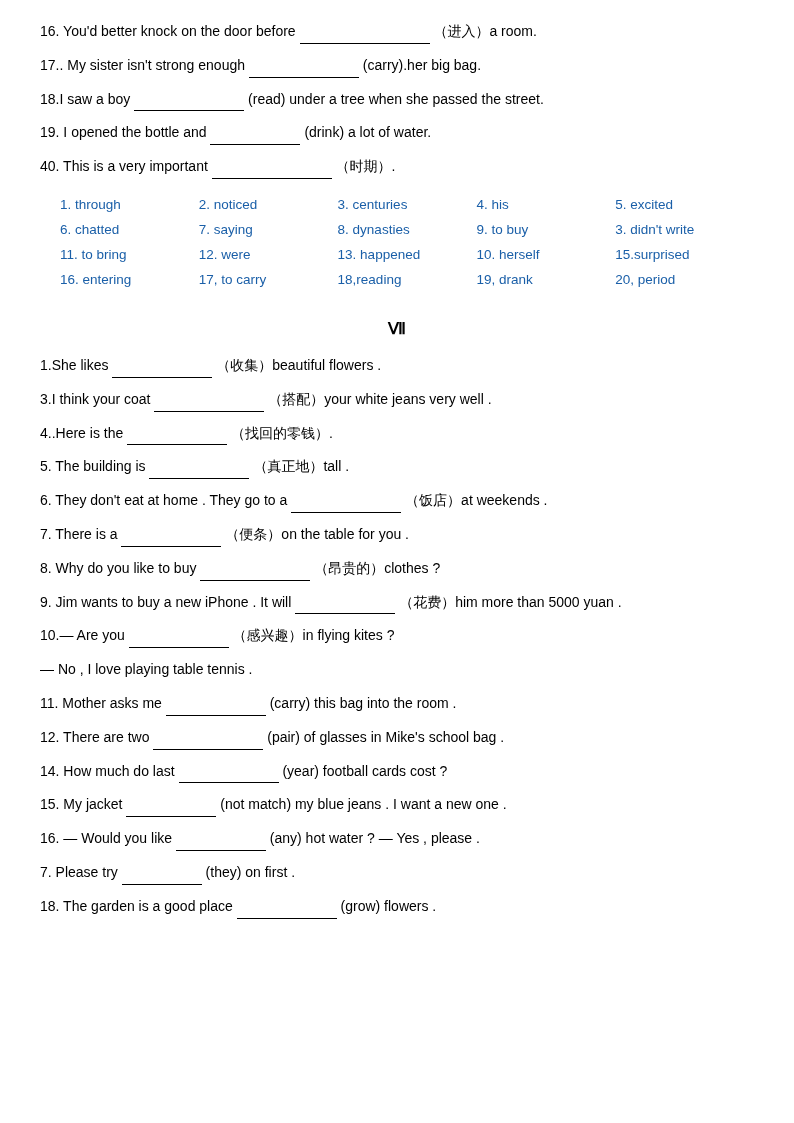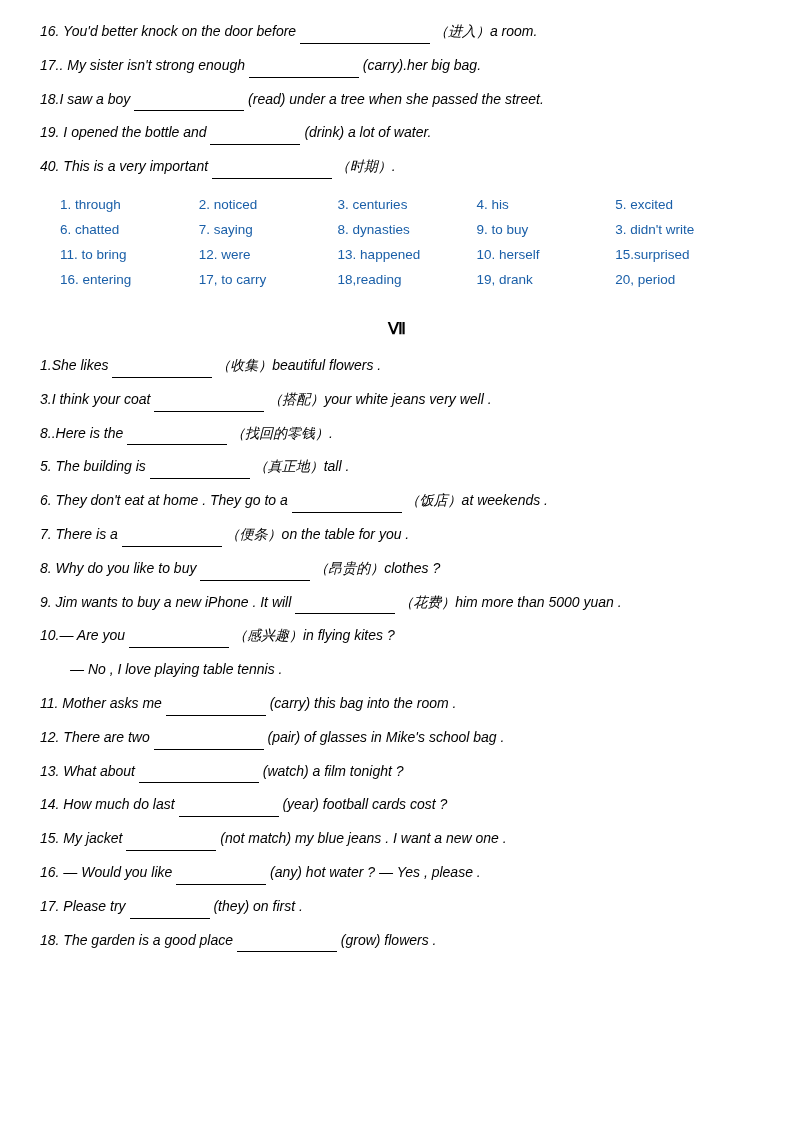--- a/index.html
+++ b/index.html
@@ -36,26 +36,24 @@
       color: #000;
     }
     .blank {
       display: inline-block;
       border-bottom: 1px solid #000;
       min-width: 90px;
       height: 16px;
       vertical-align: bottom;
     }
     .indent {
-      margin-left: 30px;
     }
     p {
       margin-bottom: 10px;
       line-height: 1.7;
-      font-style: italic;
     }
   </style>
 </head>
 <body>
 
 <div>
 
   <div>
     <p>
       <span>16. You'd better knock on the door before </span>
@@ -114,21 +112,21 @@
       <span>1.She likes </span>
       <span class="blank" style="min-width:100px;"></span>
       <span> （收集）beautiful flowers .</span>
     </p>
     <p>
       <span>3.I think your coat </span>
       <span class="blank" style="min-width:110px;"></span>
       <span> （搭配）your white jeans very well .</span>
     </p>
     <p>
-      <span>8..Here is the</span>
+      <span>4..Here is the</span>
       <span class="blank" style="min-width:100px;"></span>
       <span>（找回的零钱）.</span>
     </p>
     <p>
       <span>5. The building is </span>
       <span class="blank" style="min-width:100px;"></span>
       <span> （真正地）tall .</span>
     </p>
     <p>
       <span>6. They don't eat at home . They go to a </span>
@@ -162,41 +160,36 @@
       <span>11. Mother asks me </span>
       <span class="blank" style="min-width:100px;"></span>
       <span> (carry) this bag into the room .</span>
     </p>
     <p>
       <span>12. There are two </span>
       <span class="blank" style="min-width:110px;"></span>
       <span> (pair) of glasses in Mike's school bag .</span>
     </p>
     <p>
-      <span>13. What about </span>
-      <span class="blank" style="min-width:120px;"></span>
-      <span> (watch) a film tonight ?</span>
-    </p>
-    <p>
       <span>14. How much do last </span>
       <span class="blank" style="min-width:100px;"></span>
       <span> (year) football cards cost ?</span>
     </p>
     <p>
       <span>15. My jacket </span>
       <span class="blank" style="min-width:90px;"></span>
       <span> (not match) my blue jeans . I want a new one .</span>
     </p>
     <p>
       <span>16. — Would you like </span>
       <span class="blank" style="min-width:90px;"></span>
       <span> (any) hot water ? — Yes , please .</span>
     </p>
     <p>
-      <span>17. Please try </span>
+      <span>7. Please try </span>
       <span class="blank" style="min-width:80px;"></span>
       <span> (they) on first .</span>
     </p>
     <p>
       <span>18. The garden is a good place </span>
       <span class="blank" style="min-width:100px;"></span>
       <span> (grow) flowers .</span>
     </p>
   </div>
 

